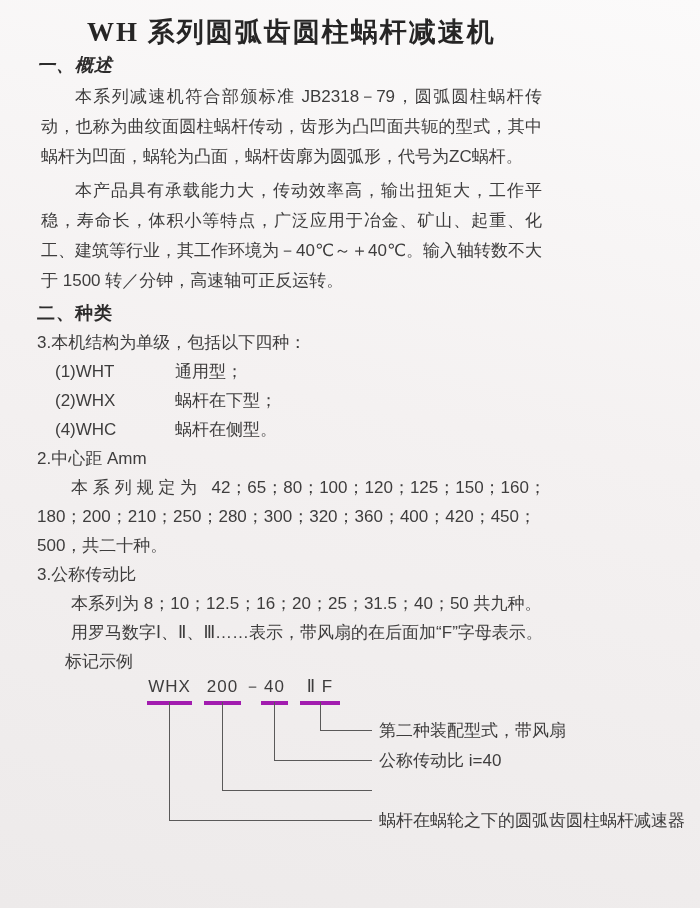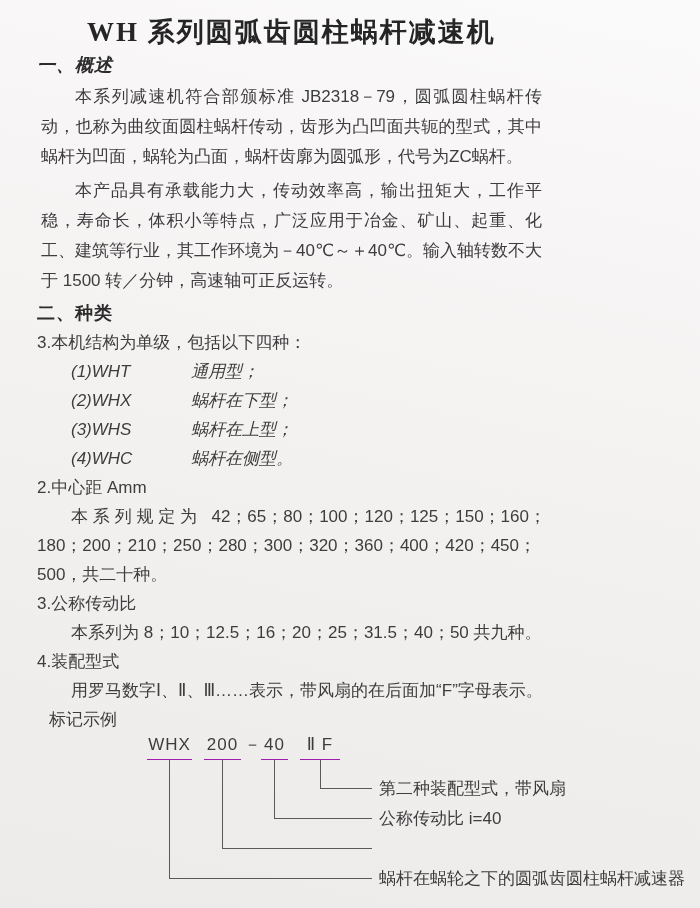--- a/index.html
+++ b/index.html
@@ -29,30 +29,30 @@
     font-size: 17px; line-height: 30px; margin: 4px;
     text-align: justify; color: #3e3d3d;
   }
   .first-indent { text-indent: 2em; }
   .p1 { margin-top: 7px; }
   .p2 { margin-top: 3px; }
 
   .list-line { font-size: 17px; line-height: 29px; margin: 0; text-align: justify; }
   .item-label { margin-top: 0; }
   .first-item { margin-top: 2px; }
-  .type-row { margin-left: 34px; font-style: italic; }
+  .type-row { margin-left: 18px; }
   .type-code { display: inline-block; width: 120px; }
-  .example-label { margin-left: 12px; }
+  .example-label { margin-left: 28px; }
 
   .diagram { position: relative; height: 148px; }
   .tok {
     position: absolute; top: 0; font-size: 17px; line-height: 22px;
     text-align: center; letter-spacing: 1px; color: #3e3d3d;
   }
-  .tok.u { border-bottom: 1px solid #a21caf; padding-bottom: 3px; }
+  .tok.u { border-bottom: 4px solid #a21caf; padding-bottom: 3px; }
   .conn {
     position: absolute;
     border-left: 1px solid #5a5959; border-bottom: 1px solid #5a5959;
   }
   .callout {
     position: absolute; left: 342px; font-size: 17px; line-height: 22px;
     white-space: nowrap; color: #3e3d3d;
   }
 </style>
 </head>
@@ -64,30 +64,28 @@
 
   <h2 class="sec-heading mt-sec1">一、概述</h2>
   <p class="body-para first-indent p1">本系列减速机符合部颁标准 JB2318－79，圆弧圆柱蜗杆传动，也称为曲纹面圆柱蜗杆传动，齿形为凸凹面共轭的型式，其中蜗杆为凹面，蜗轮为凸面，蜗杆齿廓为圆弧形，代号为ZC蜗杆。</p>
   <p class="body-para first-indent p2">本产品具有承载能力大，传动效率高，输出扭矩大，工作平稳，寿命长，体积小等特点，广泛应用于冶金、矿山、起重、化工、建筑等行业，其工作环境为－40℃～＋40℃。输入轴转数不大于 1500 转／分钟，高速轴可正反运转。</p>
 
   <h2 class="sec-heading mt-sec2">二、种类</h2>
 
   <p class="list-line first-item">3.本机结构为单级，包括以下四种：</p>
   <p class="list-line type-row"><span class="type-code">(1)WHT</span><span>通用型；</span></p>
   <p class="list-line type-row"><span class="type-code">(2)WHX</span><span>蜗杆在下型；</span></p>
-  <p class="list-line type-row"><span class="type-code">(3)WHS</span><span>蜗杆在上型；</span></p>
   <p class="list-line type-row"><span class="type-code">(4)WHC</span><span>蜗杆在侧型。</span></p>
 
   <p class="list-line item-label">2.中心距 Amm</p>
   <p class="list-line first-indent">本系列规定为 42；65；80；100；120；125；150；160；180；200；210；250；280；300；320；360；400；420；450；500，共二十种。</p>
 
   <p class="list-line item-label">3.公称传动比</p>
   <p class="list-line first-indent">本系列为 8；10；12.5；16；20；25；31.5；40；50 共九种。</p>
 
-  <p class="list-line item-label">4.装配型式</p>
   <p class="list-line first-indent">用罗马数字Ⅰ、Ⅱ、Ⅲ……表示，带风扇的在后面加“F”字母表示。</p>
   <p class="list-line example-label">标记示例</p>
 
   <div class="diagram">
     <span class="tok u" style="left:110px; width:45px;">WHX</span>
     <span class="tok u" style="left:167px; width:37px;">200</span>
     <span class="tok" style="left:206px; width:20px;">－</span>
     <span class="tok u" style="left:224px; width:27px;">40</span>
     <span class="tok u" style="left:263px; width:40px;">Ⅱ F</span>
 

